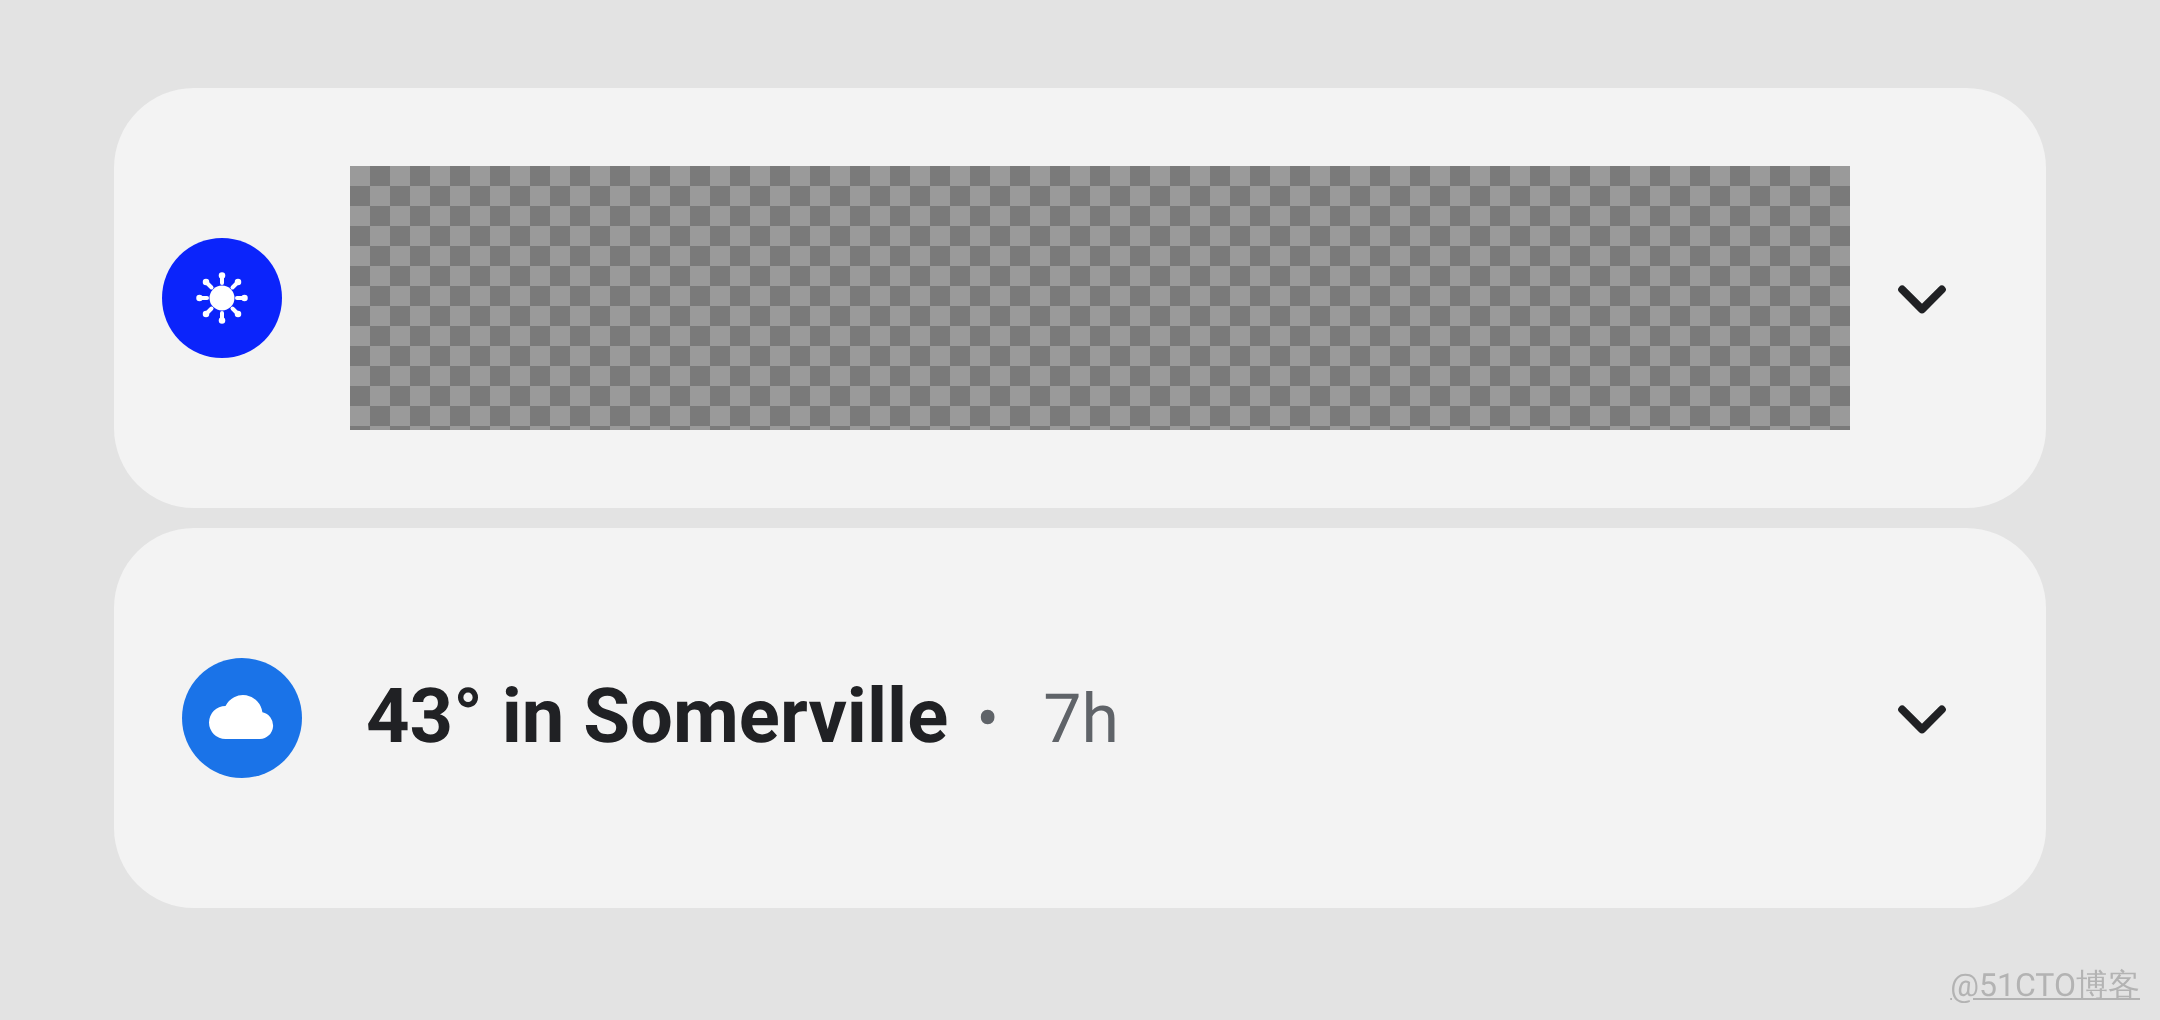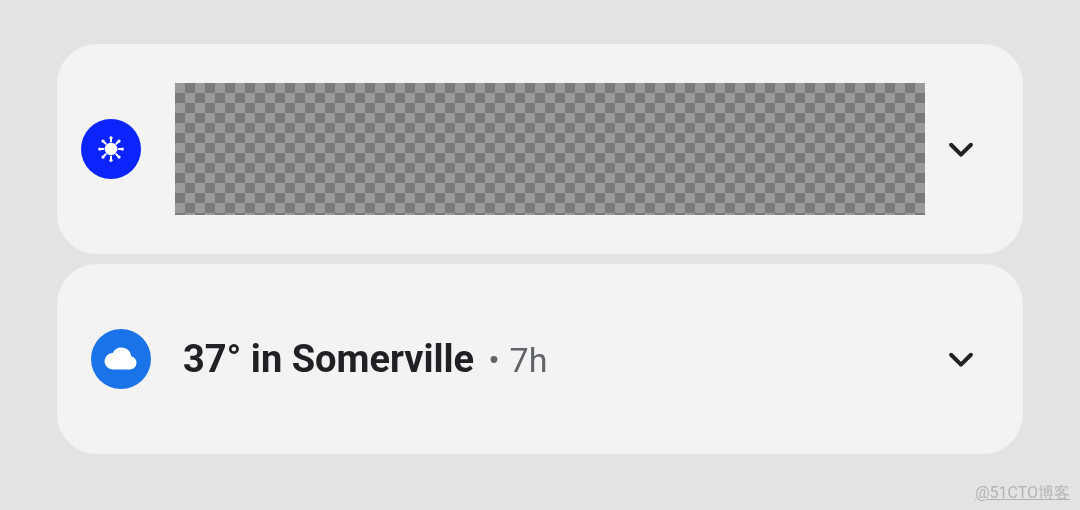--- a/index.html
+++ b/index.html
@@ -82,21 +82,21 @@
     }
     .weather-title {
       font-size: 38px;
       font-weight: 700;
       color: #202124;
     }
     .weather-time {
       font-size: 34px;
       font-weight: 400;
       color: #5f6368;
-      margin-left: 0;
+      margin-left: 12px;
     }
     .weather-sep {
       font-size: 34px;
       font-weight: 400;
       color: #5f6368;
       margin: 0 10px 0 14px;
     }
     .weather-subtitle {
       font-size: 36px;
       font-weight: 400;
@@ -162,21 +162,21 @@
   </div>
 
   <div class="card card-weather">
     <div class="icon-circle icon-weather">
       <svg viewBox="0 0 24 24" fill="white">
         <path d="M6.5 19a5.5 5.5 0 0 1 0-11 6.5 6.5 0 0 1 12.3 2.1A4.5 4.5 0 0 1 18 19H6.5z"></path>
       </svg>
     </div>
     <div class="weather-content">
       <div class="weather-title-row">
-        <span class="weather-title">37° in Somerville</span>
+        <span class="weather-title">43° in Somerville</span>
         <span class="weather-sep">•</span>
         <span class="weather-time">7h</span>
       </div>
     </div>
     <div class="chevron">
       <svg viewBox="0 0 24 24" fill="none" stroke="#202124" stroke-width="2.8" stroke-linecap="round" stroke-linejoin="round">
         <polyline points="5 9 12 16 19 9"></polyline>
       </svg>
     </div>
   </div>

